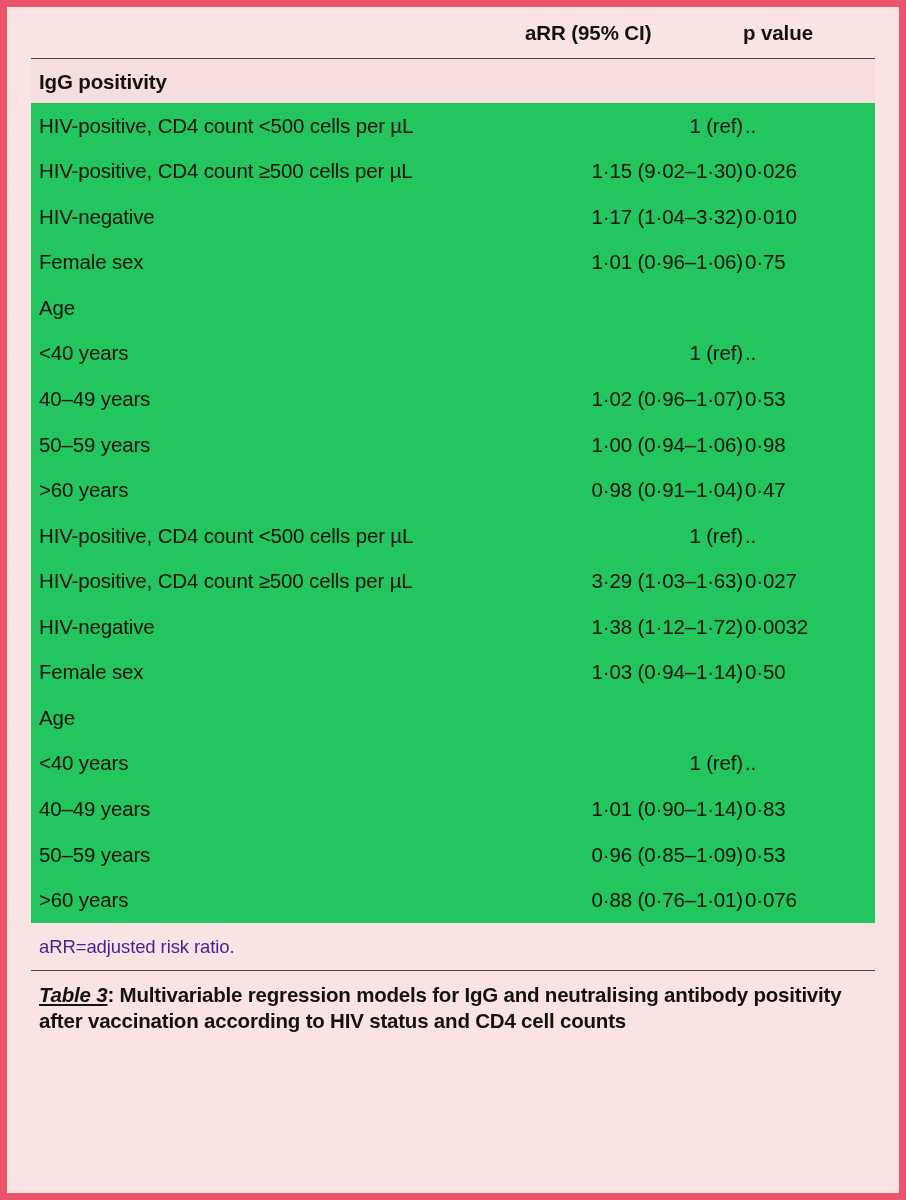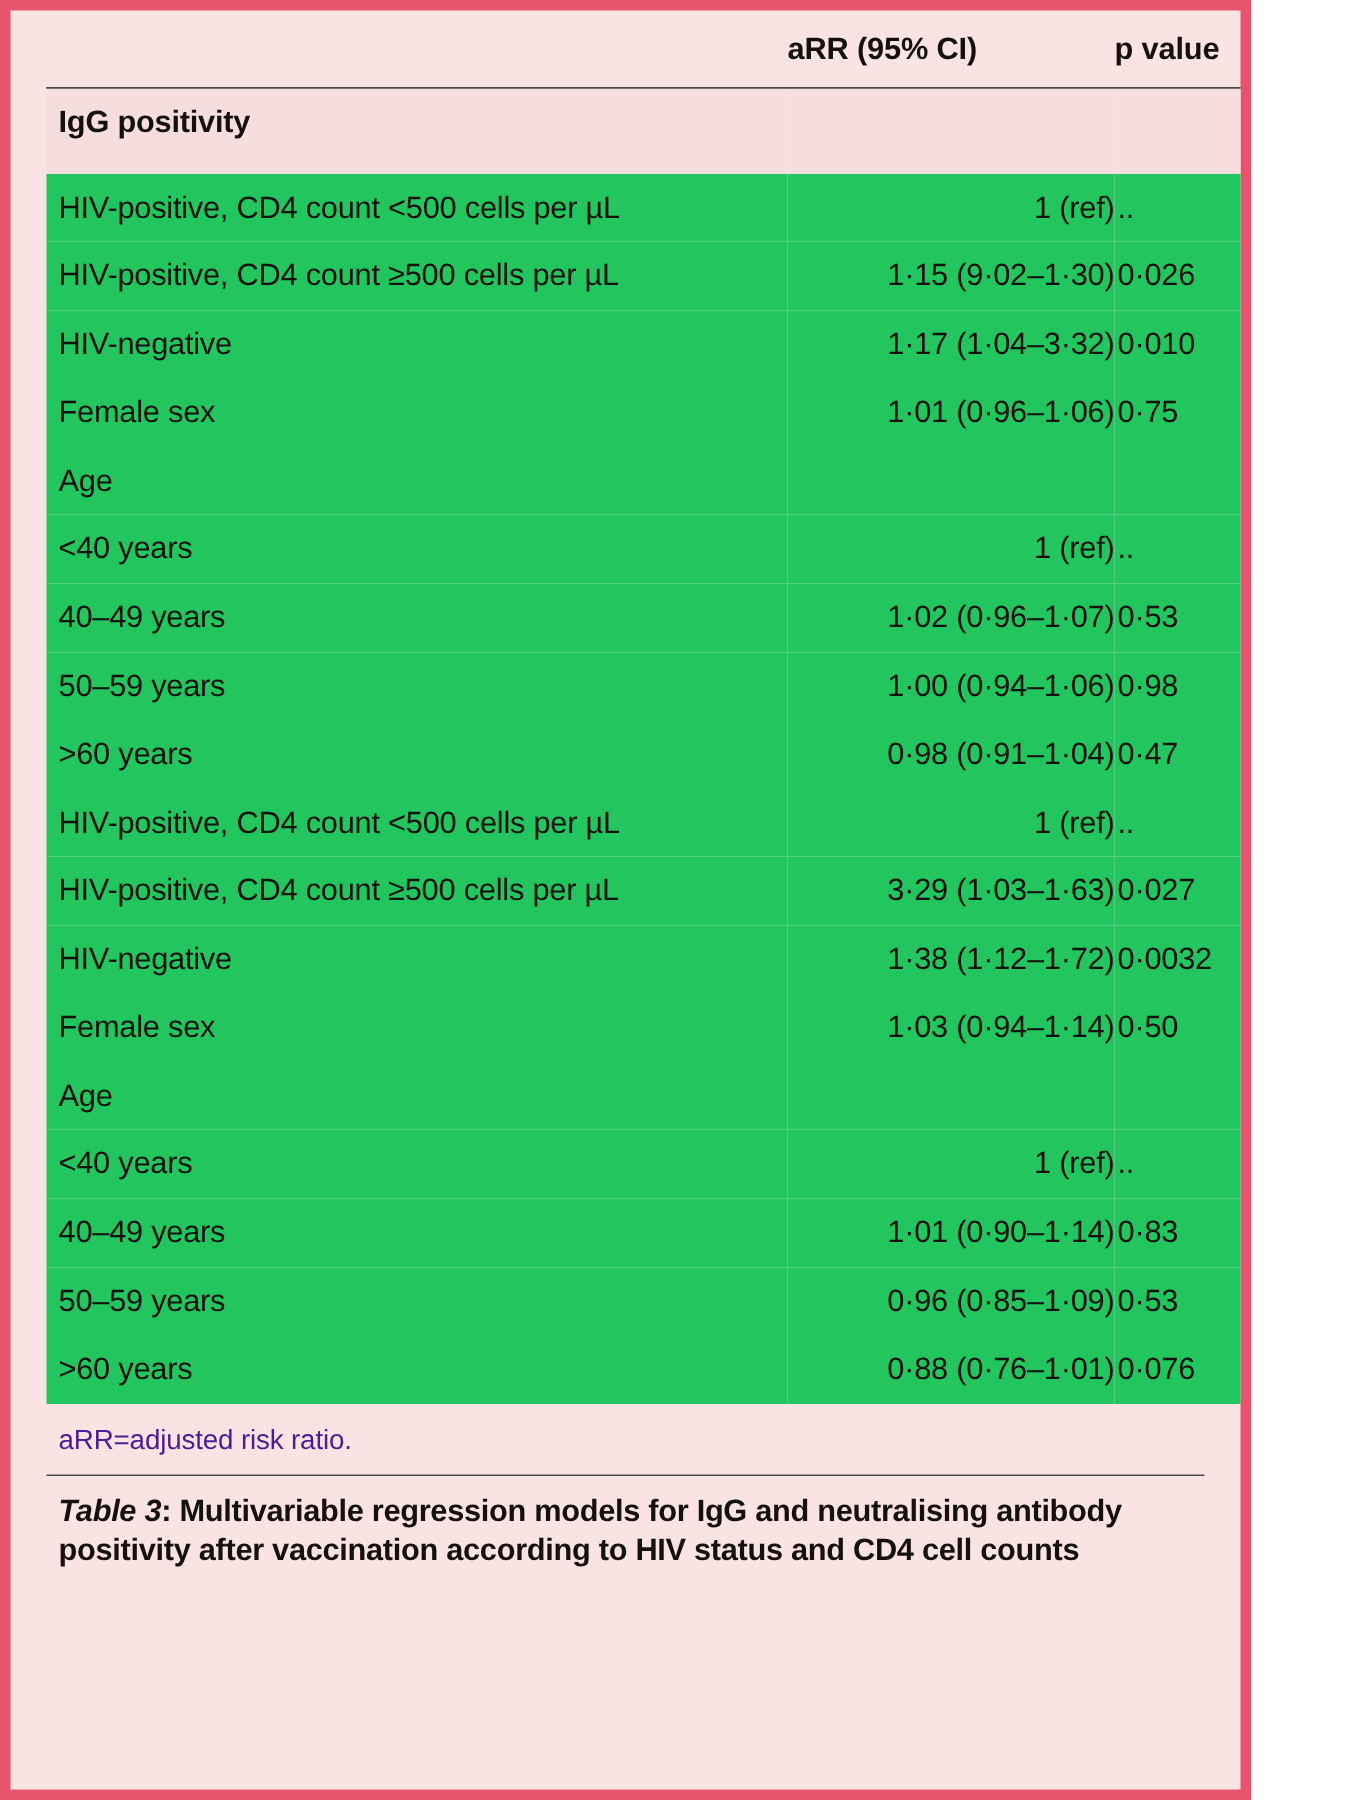--- a/index.html
+++ b/index.html
@@ -8,21 +8,21 @@
   }
   body {
     width: 906px;
     height: 1200px;
     background: #ffffff;
     font-family: "Liberation Sans", sans-serif;
     -webkit-font-smoothing: antialiased;
   }
   .table-card {
     position: relative;
-    width: 834px;
+    width: 906px;
     height: 1200px;
     box-sizing: border-box;
     background: #f9e3e3;
     border-left: 7px solid #e8546b;
     border-right: 7px solid #e8546b;
     border-top: 7px solid #e8546b;
     border-bottom: 7px solid #e8546b;
     padding: 0;
     overflow: hidden;
   }
@@ -58,21 +58,21 @@
     color: #14110f;
     padding: 11px 0 11px 0;
     vertical-align: top;
     letter-spacing: -0.15px;
     line-height: 1.15;
   }
   tr.section td {
     background: #f6dede;
     font-weight: bold;
     padding-top: 11px;
-    padding-bottom: 22px;
+    padding-bottom: 9px;
   }
   tr.section td.first { padding-left: 8px; }
   tr.data td {
     background: #22c55e;
   }
   tr.data td.first { padding-left: 8px; }
   td.indent-1 { padding-left: 34px; }
   td.val { padding-left: 2px; text-align: right; }
   td.pval { padding-left: 2px; }
   .footnote {
@@ -89,20 +89,21 @@
     font-size: 20.5px;
     color: #14110f;
     font-weight: bold;
     line-height: 1.3;
     padding: 11px 2px 0 8px;
     letter-spacing: -0.2px;
   }
   .caption .tablenum {
     font-style: italic;
     font-weight: bold;
+    text-decoration: underline;
   }
 </style>
 </head>
 <body>
 
 <div class="table-card">
   <div class="inner">
     <table class="main">
       <colgroup>
         <col class="c0">

